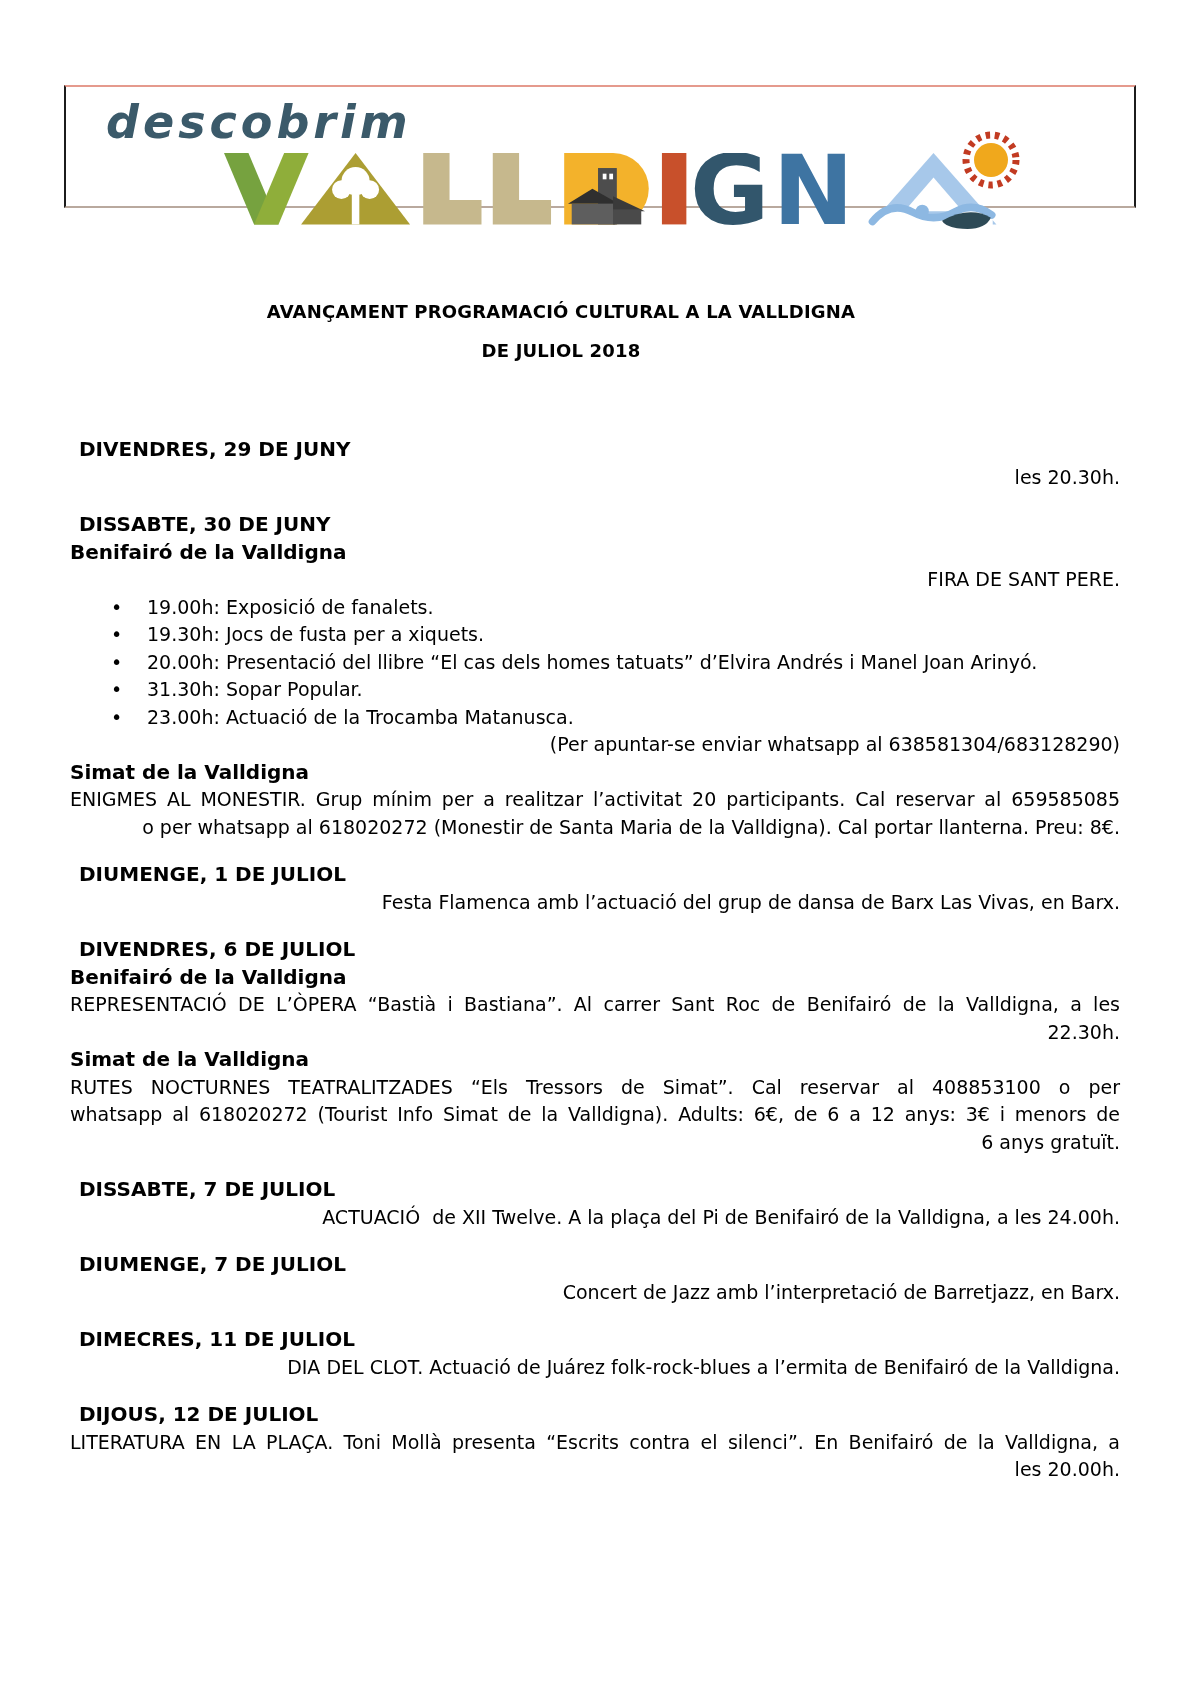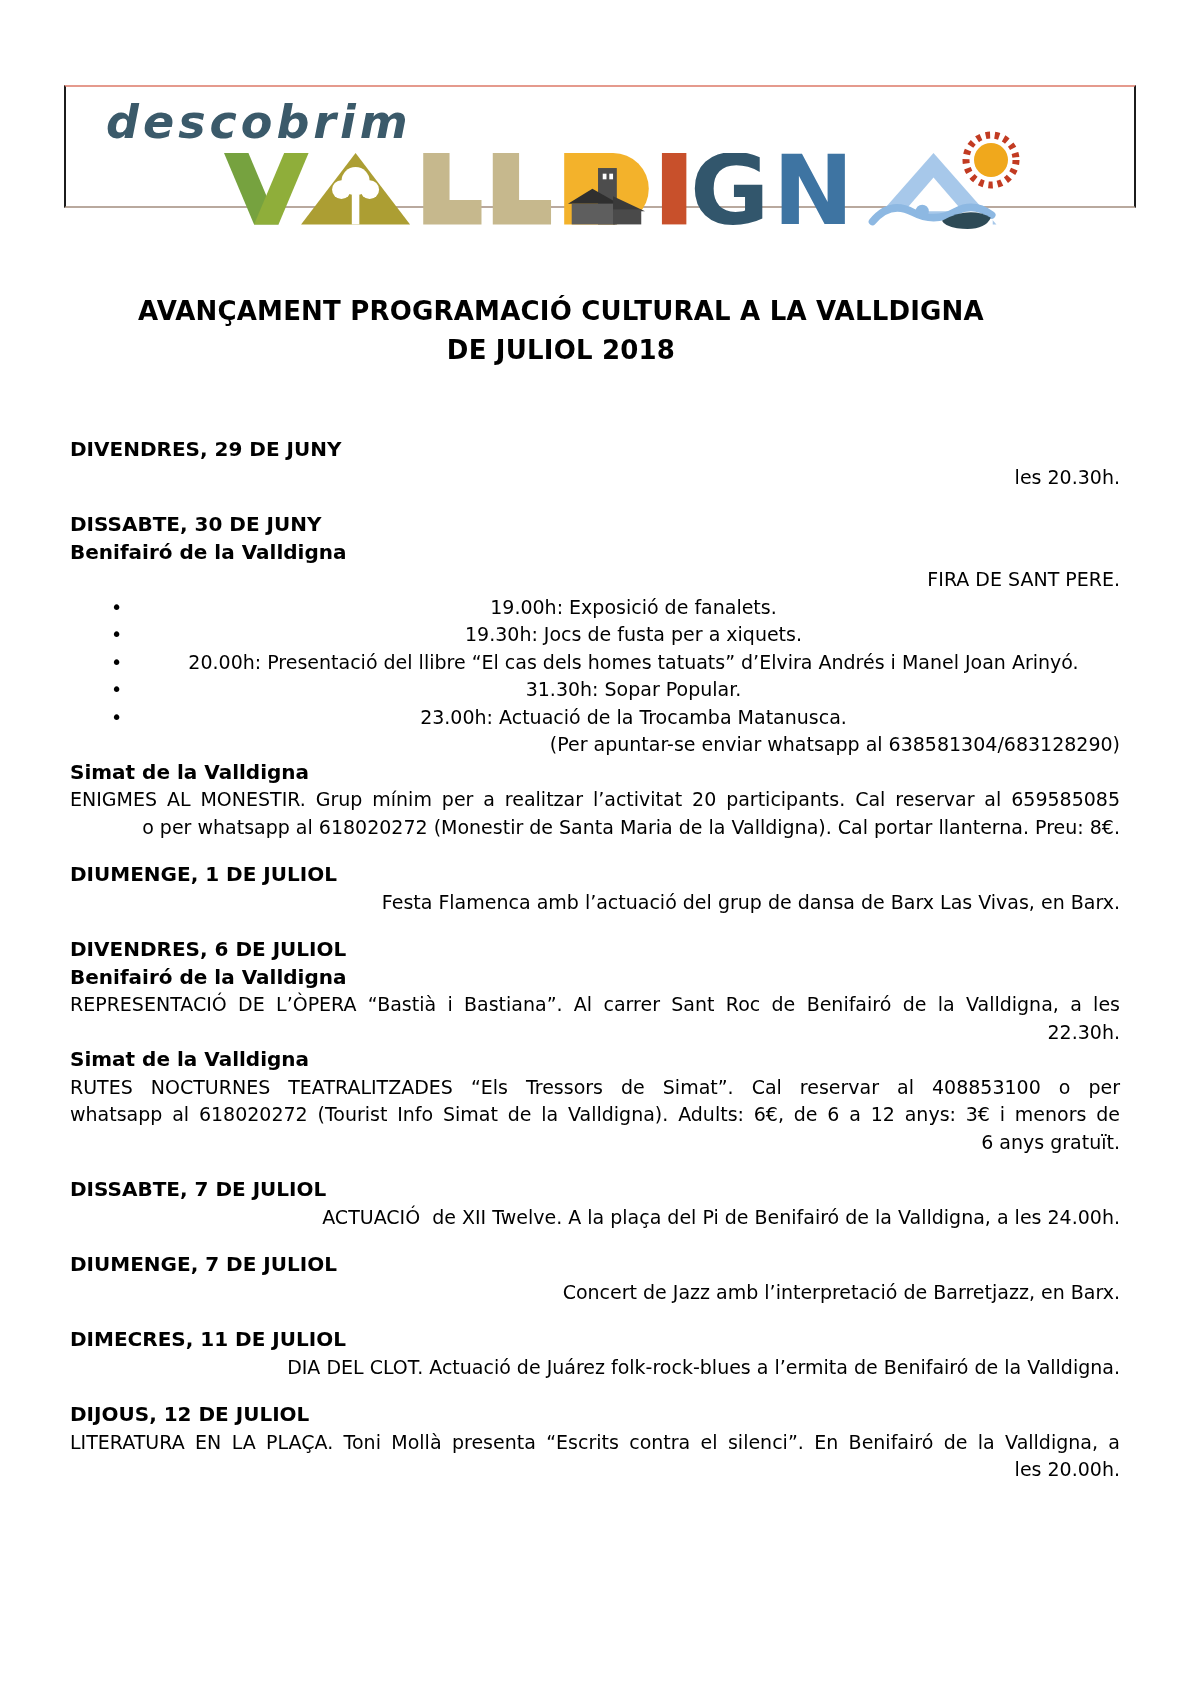--- a/index.html
+++ b/index.html
@@ -30,37 +30,37 @@
     white-space:nowrap;
   }
   .wordmark{position:absolute;left:158px;top:66px;}
   .sun{position:absolute;left:894px;top:42px;}
 
   
   .page-title{
     position:absolute;left:70px;top:292px;
     width:1050px;box-sizing:border-box;padding-right:68px;
     text-align:center;
-    font-size:26px;font-weight:bold;line-height:39px;
+    font-size:18px;font-weight:bold;line-height:39px;
     letter-spacing:0.2px;
   }
 
   
   .doc{
     position:absolute;left:70px;top:436px;
     width:1050px;
     font-size:19px;line-height:27.5px;
   }
   .section{margin:0 0 20px 0;}
-  .heading{font-weight:bold;font-size:20px;}
+  .heading{font-weight:bold;font-size:20px;margin-left:9px;}
   .subhead{font-weight:bold;font-size:20px;}
   .line{white-space:normal;text-align:right;}
   .line.just{text-align:justify;text-align-last:justify;}
   ul.bullets{margin:0;padding:0 0 0 77px;list-style:none;}
-  li.bullet{position:relative;text-align:center;}
+  li.bullet{position:relative;}
   li.bullet::before{
     content:"•";
     position:absolute;left:-36px;top:0;
     font-size:19px;
   }
 </style>
 </head>
 <body>
 
 <div class="logo-box">

